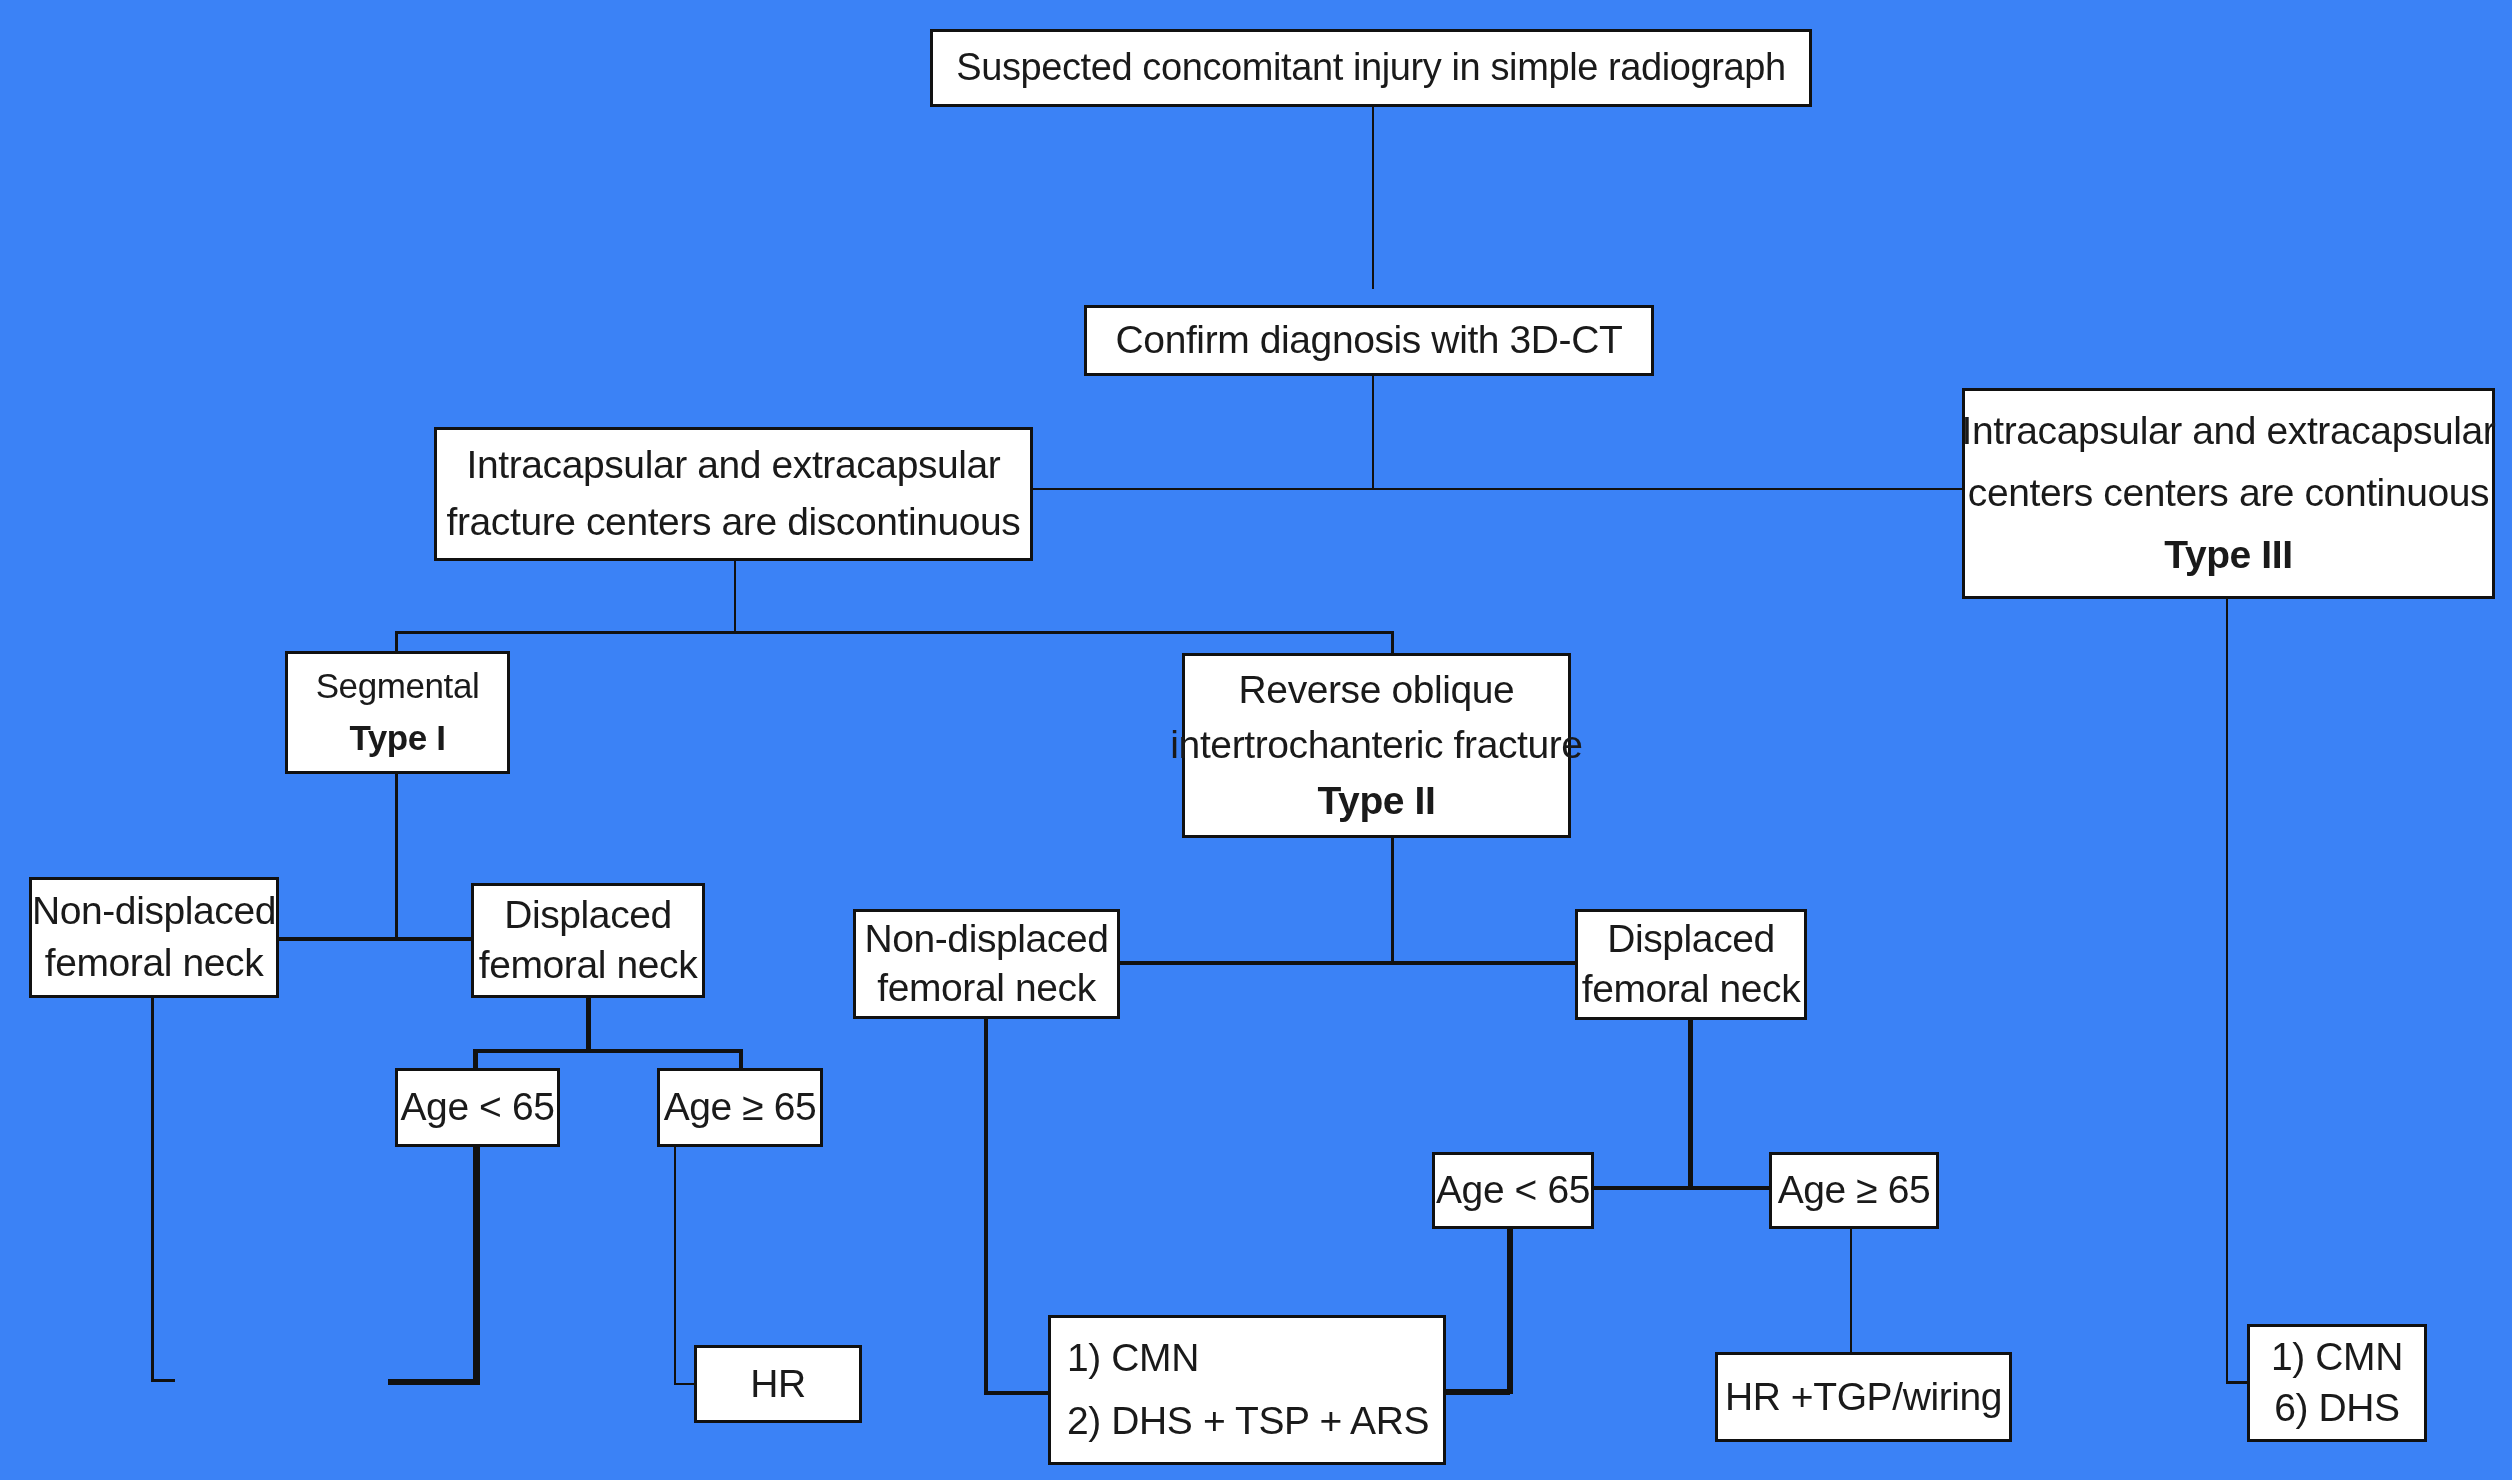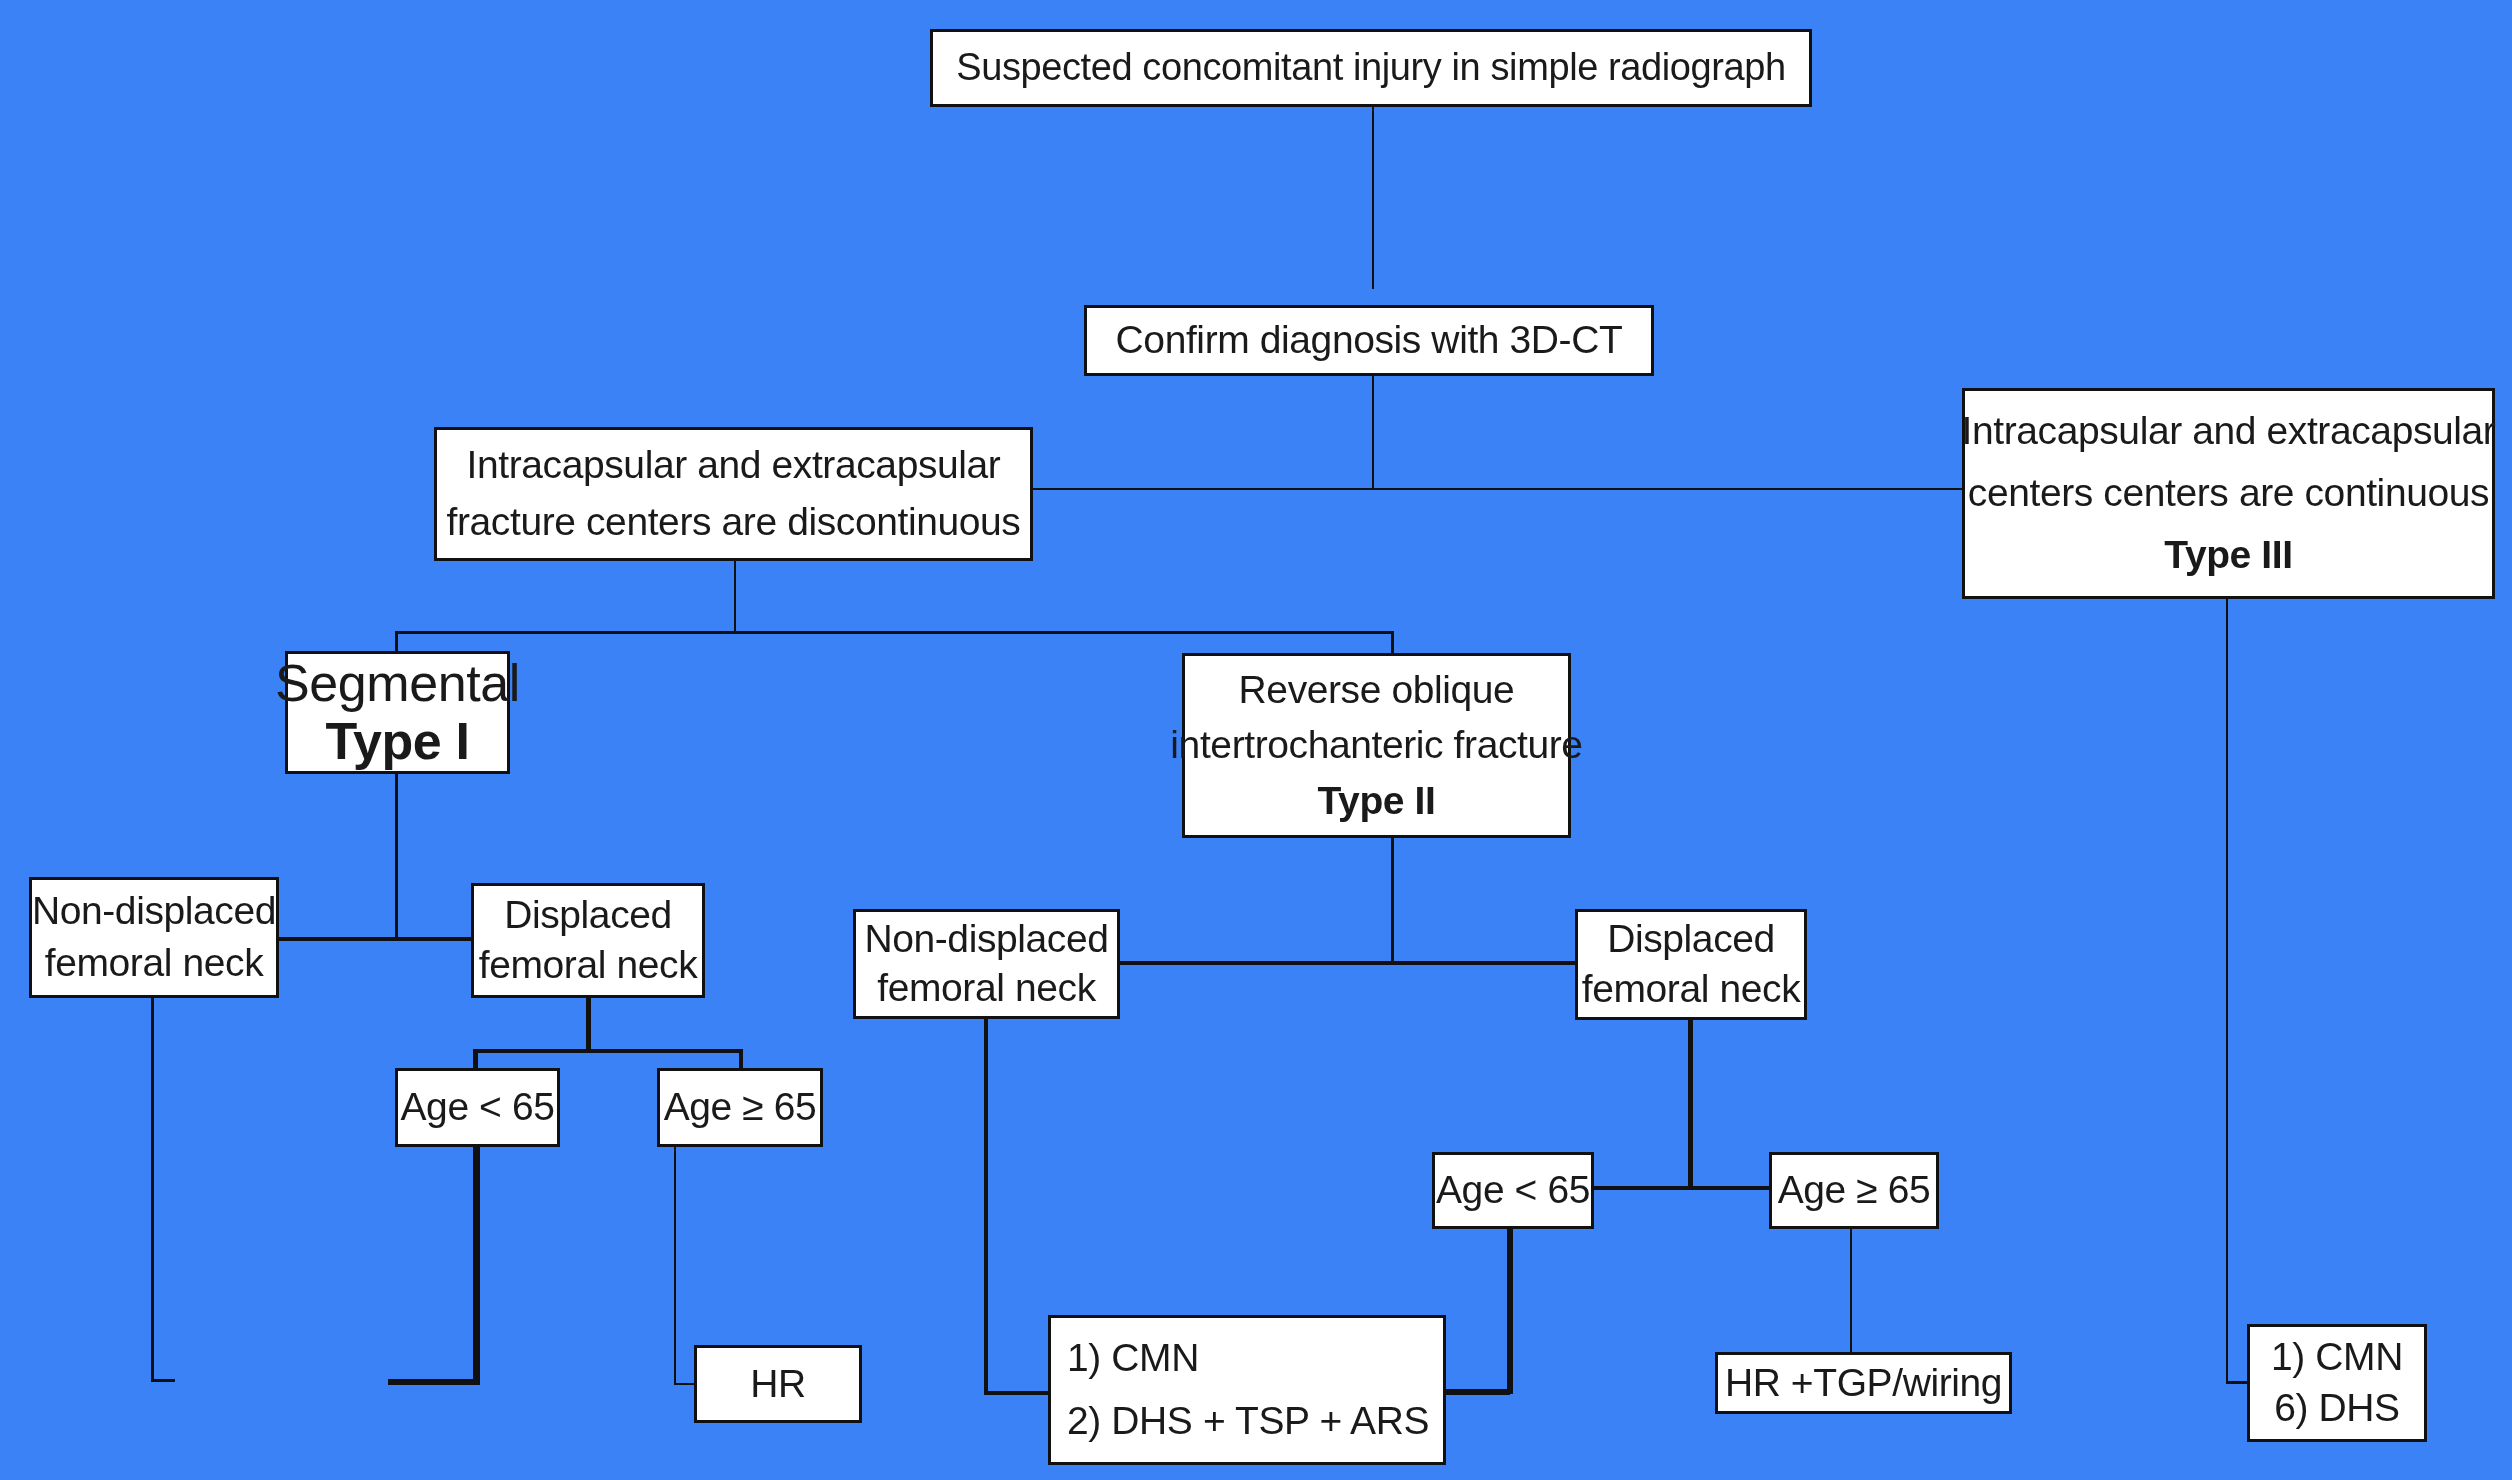--- a/index.html
+++ b/index.html
@@ -48,21 +48,21 @@
     </div>
     <div class="node" style="left: 434px; top: 427px; width: 599px; height: 134px; font-size: 39px; border-color: rgb(17, 17, 17);">
       <span class="node-line">Intracapsular and extracapsular</span>
       <span class="node-line">fracture centers are discontinuous</span>
     </div>
     <div class="node" style="left: 1962px; top: 388px; width: 533px; height: 211px; font-size: 39px; border-color: rgb(17, 17, 17);">
       <span class="node-line">Intracapsular and extracapsular</span>
       <span class="node-line">centers centers are continuous</span>
       <span class="node-line bold">Type III</span>
     </div>
-    <div class="node" style="left: 285px; top: 651px; width: 225px; height: 123px; font-size: 52px; border-color: rgb(17, 17, 17);">
+    <div class="node" style="left: 285px; top: 651px; width: 225px; height: 123px; font-size: 35px; border-color: rgb(17, 17, 17);">
       <span class="node-line">Segmental</span>
       <span class="node-line bold">Type I</span>
     </div>
     <div class="node" style="left: 1182px; top: 653px; width: 389px; height: 185px; font-size: 39px; border-color: rgb(17, 17, 17);">
       <span class="node-line">Reverse oblique</span>
       <span class="node-line">intertrochanteric fracture</span>
       <span class="node-line bold">Type II</span>
     </div>
     <div class="node" style="left: 29px; top: 877px; width: 250px; height: 121px; font-size: 39px; border-color: rgb(17, 17, 17);">
       <span class="node-line">Non-displaced</span>
@@ -92,21 +92,21 @@
     <div class="node" style="left: 1769px; top: 1152px; width: 170px; height: 77px; font-size: 39px; border-color: rgb(17, 17, 17);">
       <span class="node-line">Age ≥ 65</span>
     </div>
     <div class="node" style="left: 694px; top: 1345px; width: 168px; height: 78px; font-size: 39px; border-color: rgb(17, 17, 17);">
       <span class="node-line">HR</span>
     </div>
     <div class="node align-left" style="left: 1048px; top: 1315px; width: 398px; height: 150px; font-size: 39px; border-color: rgb(17, 17, 17);">
       <span class="node-line">1) CMN</span>
       <span class="node-line">2) DHS + TSP + ARS</span>
     </div>
-    <div class="node" style="left: 1715px; top: 1352px; width: 297px; height: 62px; font-size: 39px; border-color: rgb(17, 17, 17);">
+    <div class="node" style="left: 1715px; top: 1352px; width: 297px; height: 90px; font-size: 39px; border-color: rgb(17, 17, 17);">
       <span class="node-line">HR +TGP/wiring</span>
     </div>
     <div class="node" style="left: 2247px; top: 1324px; width: 180px; height: 118px; font-size: 39px; border-color: rgb(17, 17, 17);">
       <span class="node-line">1) CMN</span>
       <span class="node-line">6) DHS</span>
     </div>
     <div class="connector" style="left: 1372px; top: 107px; width: 2.2px; height: 182px; background: rgb(17, 17, 17);"></div>
     <div class="connector" style="left: 1372px; top: 357px; width: 2.2px; height: 133px; background: rgb(17, 17, 17);"></div>
     <div class="connector" style="left: 1032px; top: 488px; width: 931px; height: 2.2px; background: rgb(17, 17, 17);"></div>
     <div class="connector" style="left: 734px; top: 560px; width: 2.2px; height: 73px; background: rgb(17, 17, 17);"></div>

